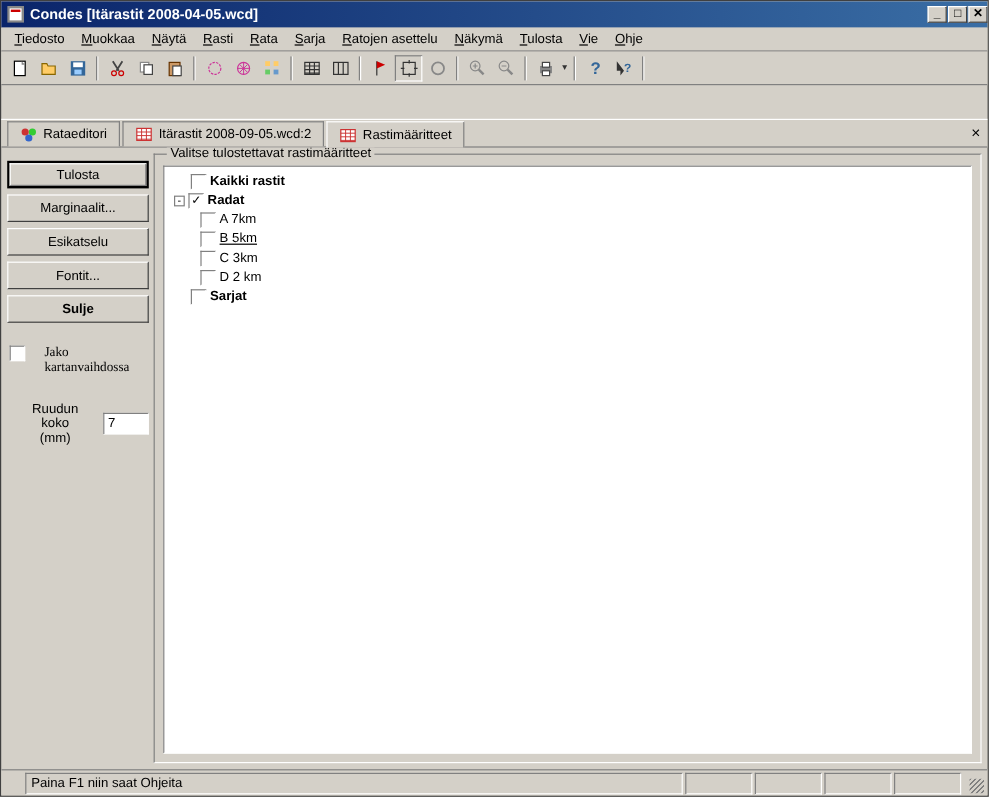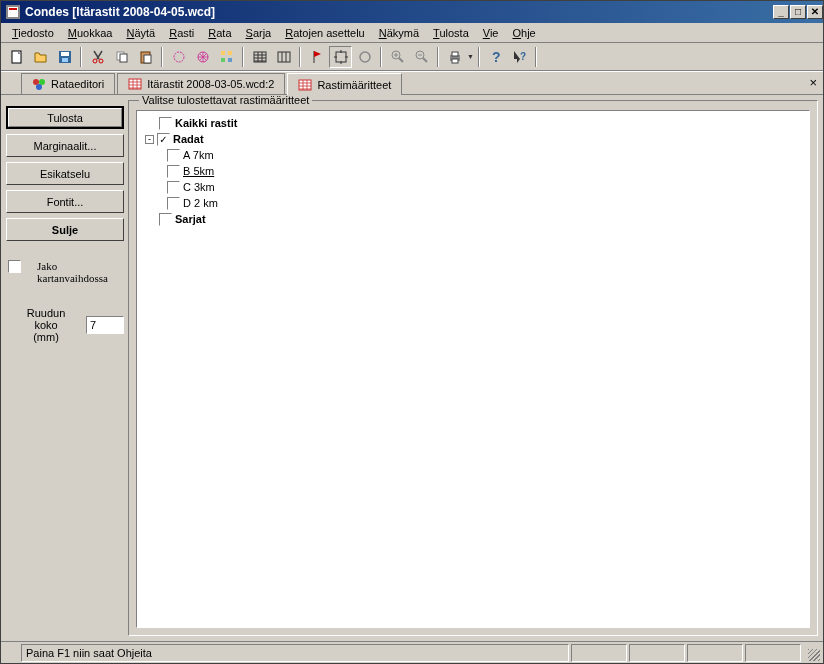--- a/index.html
+++ b/index.html
@@ -86,23 +86,24 @@
   border-left: 1px solid #808080;
   border-right: 1px solid #fff;
   margin: 0 3px;
 }
 .tabbar {
   height: 24px;
   background: #d4d0c8;
   border-top: 1px solid #fff;
   display: flex;
   align-items: flex-end;
-  padding: 0 20px;
+  padding: 0 5px;
   position: relative;
   border-bottom: 1px solid #808080;
+  margin-top: 28px;
 }
 .tab {
   padding: 3px 10px;
   border: 1px solid #808080;
   border-bottom: none;
   background: #d4d0c8;
   margin-right: 2px;
   display: flex;
   align-items: center;
   gap: 5px;
@@ -477,21 +478,21 @@
       </span>
       <span>Rataeditori</span>
     </div>
     <div class="tab">
       <span class="tab-icon">
         <svg width="14" height="14" viewBox="0 0 14 14">
           <rect x="1" y="2" width="12" height="10" fill="white" stroke="#cc3333"></rect>
           <path d="M1 5h12M1 8h12M1 11h12M5 2v10M9 2v10" stroke="#cc3333" stroke-width="0.8"></path>
         </svg>
       </span>
-      <span>Itärastit 2008-03-05.wcd:2</span>
+      <span>Itärastit 2008-09-05.wcd:2</span>
     </div>
     <div class="tab active">
       <span class="tab-icon">
         <svg width="14" height="14" viewBox="0 0 14 14">
           <rect x="1" y="2" width="12" height="10" fill="white" stroke="#cc3333"></rect>
           <path d="M1 5h12M1 8h12M1 11h12M5 2v10M9 2v10" stroke="#cc3333" stroke-width="0.8"></path>
         </svg>
       </span>
       <span>Rastimääritteet</span>
     </div>

